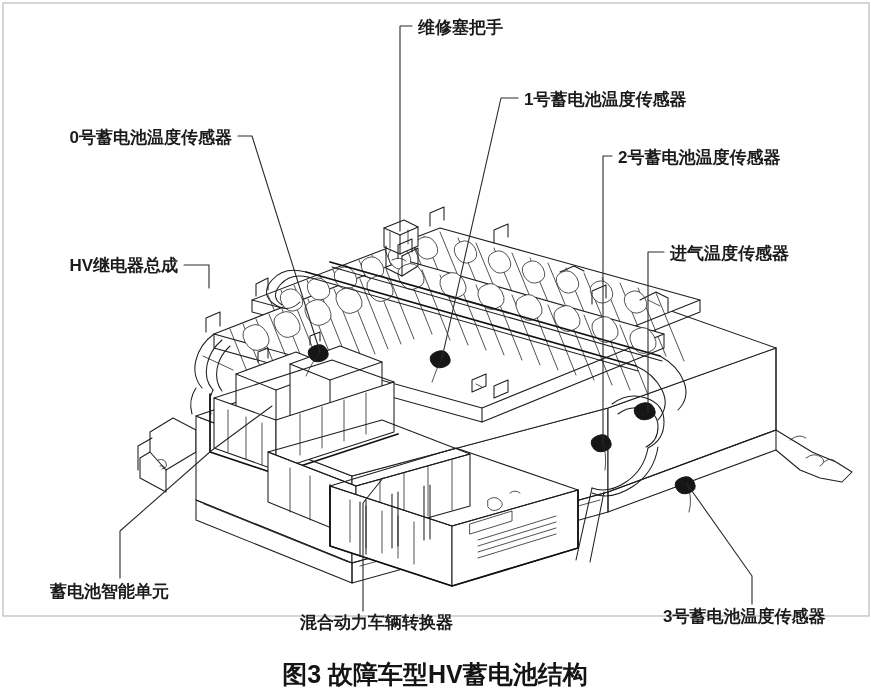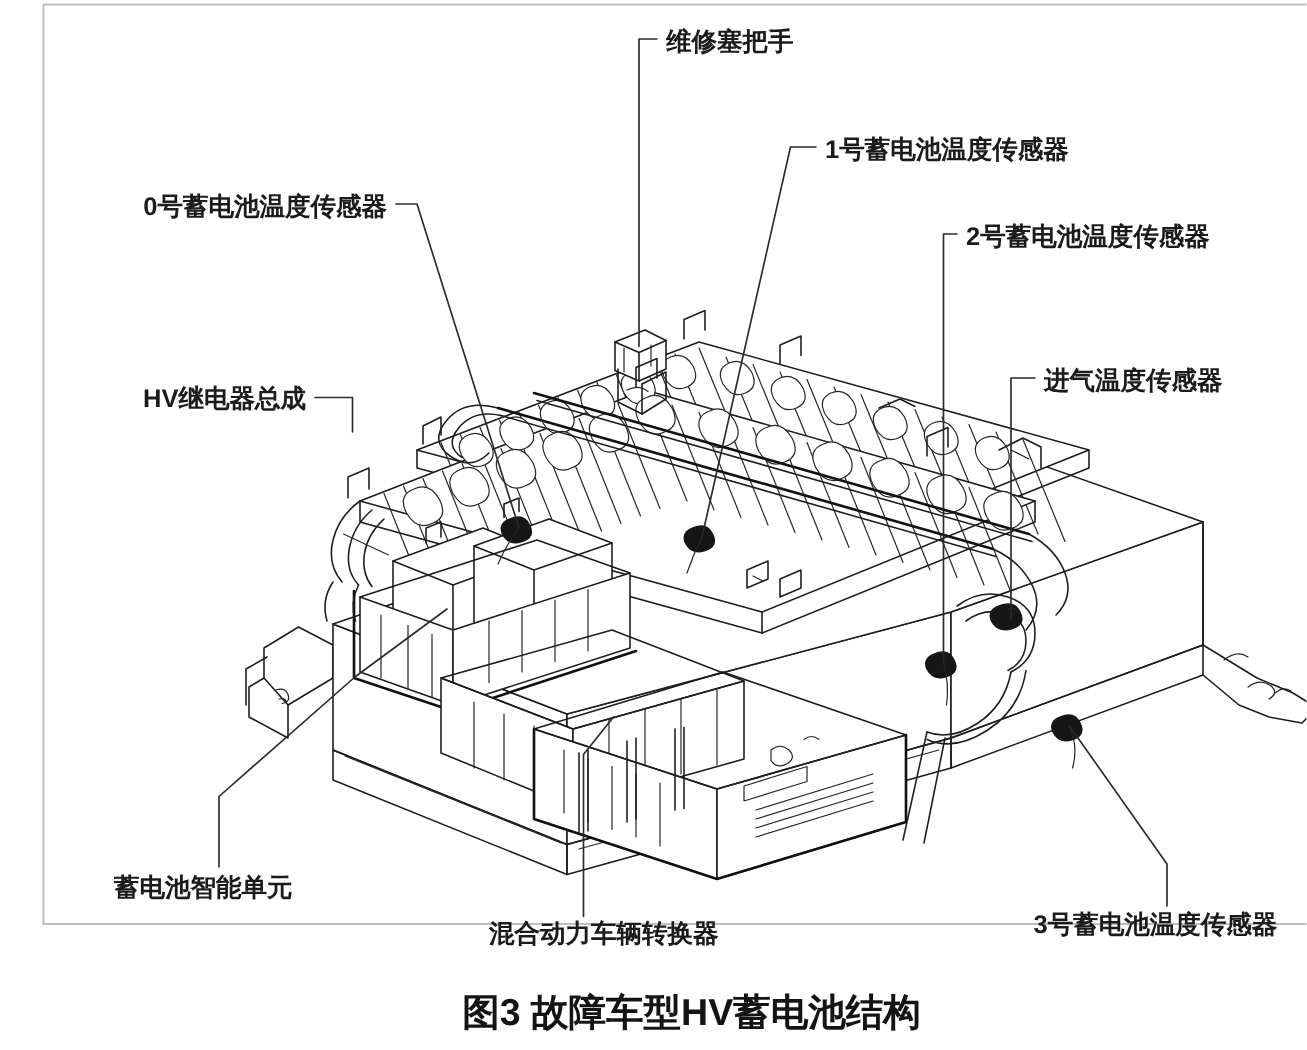--- a/index.html
+++ b/index.html
@@ -3,21 +3,21 @@
 <meta charset="utf-8">
 <style>
   html,body{margin:0;padding:0;background:#ffffff;}
   body{
     width:871px;height:700px;
     font-family:"Liberation Sans","DejaVu Sans",sans-serif;
     -webkit-font-smoothing:antialiased;
     overflow:hidden;
     position:relative;
   }
-  #figure-root{position:absolute;inset:0;width:718px;height:700px;margin-left:26px;}
+  #figure-root{position:absolute;inset:0;width:718px;height:700px;}
   #figure-root svg{display:block;}
 
   .lbl{
     font-weight:bold;
     font-size:17px;
     fill:#1b1b1b;
     font-family:"Liberation Sans","DejaVu Sans",sans-serif;
     letter-spacing:0px;
     white-space:pre;
   }

